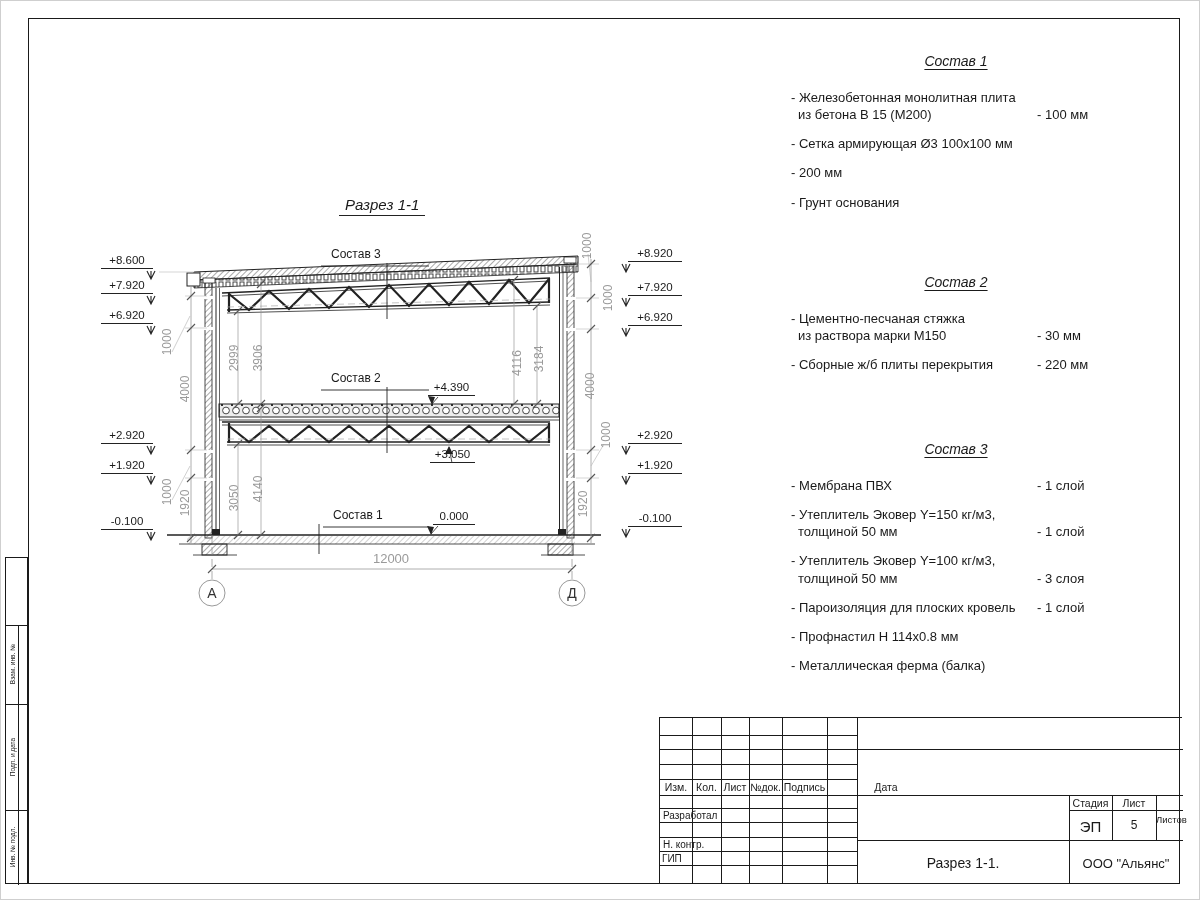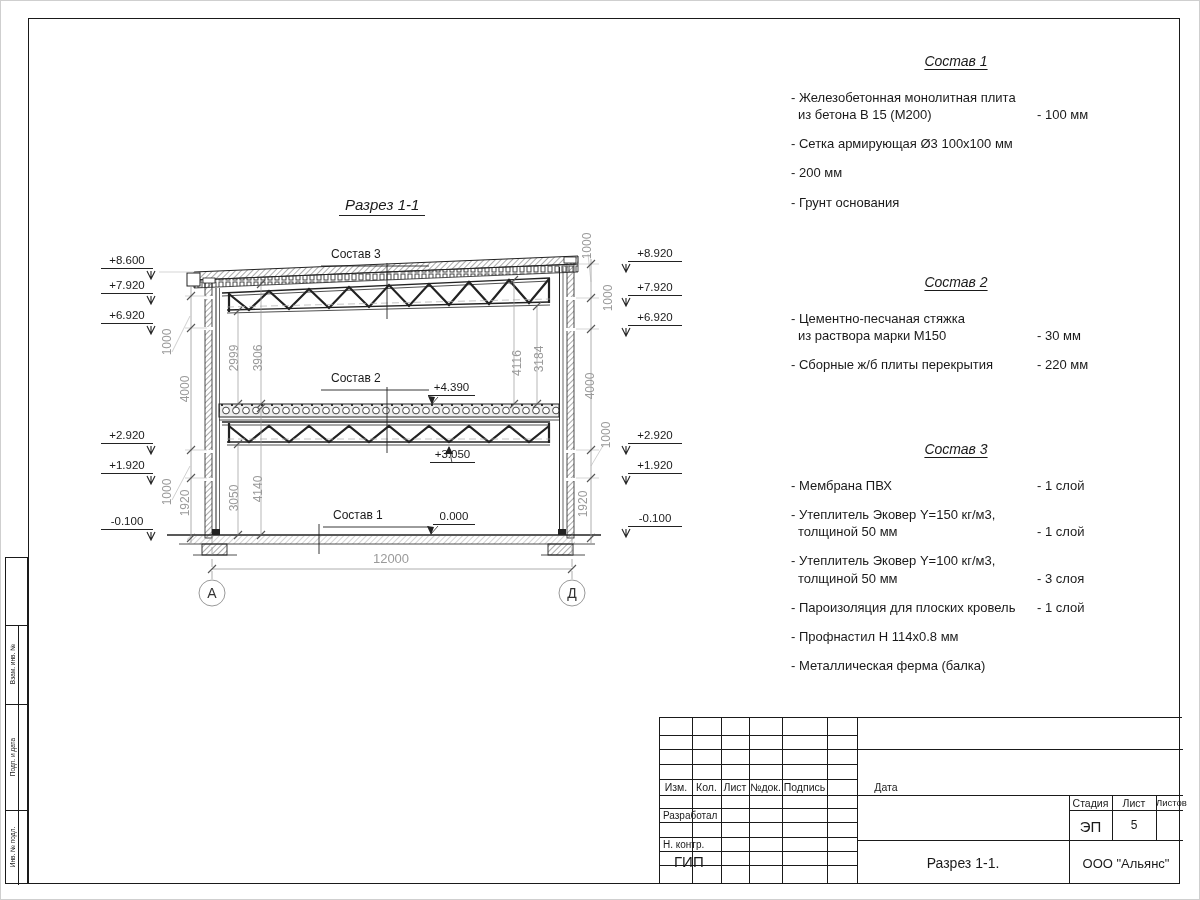--- a/index.html
+++ b/index.html
@@ -376,25 +376,25 @@
 
     <div class="tbt c" style="left:0;top:63px;width:32px;">Изм.</div>
     <div class="tbt c" style="left:32px;top:63px;width:29px;">Кол.</div>
     <div class="tbt c" style="left:61px;top:63px;width:28px;">Лист</div>
     <div class="tbt c" style="left:89px;top:63px;width:33px;">№док.</div>
     <div class="tbt c" style="left:122px;top:63px;width:45px;">Подпись</div>
     <div class="tbt c" style="left:167px;top:63px;width:30px;margin-left:44px;">Дата</div>
 
     <div class="tbt" style="left:3px;top:92px;font-size:10px;">Разработал</div>
     <div class="tbt" style="left:3px;top:121px;font-size:10px;">Н. контр.</div>
-    <div class="tbt" style="left:14px;top:135px;font-size:15px;">ГИП</div>
+    <div class="tbt" style="left:2px;top:135px;font-size:10px;">ГИП</div>
 
     <div class="tbt c" style="left:409px;top:79px;width:43px;">Стадия</div>
     <div class="tbt c" style="left:452px;top:79px;width:44px;">Лист</div>
-    <div class="tbt c" style="left:496px;top:79px;width:27px;font-size:9.5px;text-align:center;">Листов</div>
+    <div class="tbt c" style="left:496px;top:96px;width:27px;font-size:9.5px;text-align:center;">Листов</div>
     <div class="tbt c" style="left:409px;top:100px;width:43px;font-size:15px;">ЭП</div>
     <div class="tbt c" style="left:452px;top:100px;width:44px;font-size:12px;">5</div>
     <div class="tbt c" style="left:496px;top:100px;width:27px;font-size:12px;"></div>
 
     <div class="tbt c" style="left:197px;top:137px;width:212px;font-size:14px;">Разрез  1-1.</div>
     <div class="tbt c" style="left:409px;top:138px;width:114px;font-size:13px;">ООО "Альянс"</div>
   </div>
 
   <div class="ss">
     <div class="hl" style="left:0;top:67px;width:23px;"></div>

